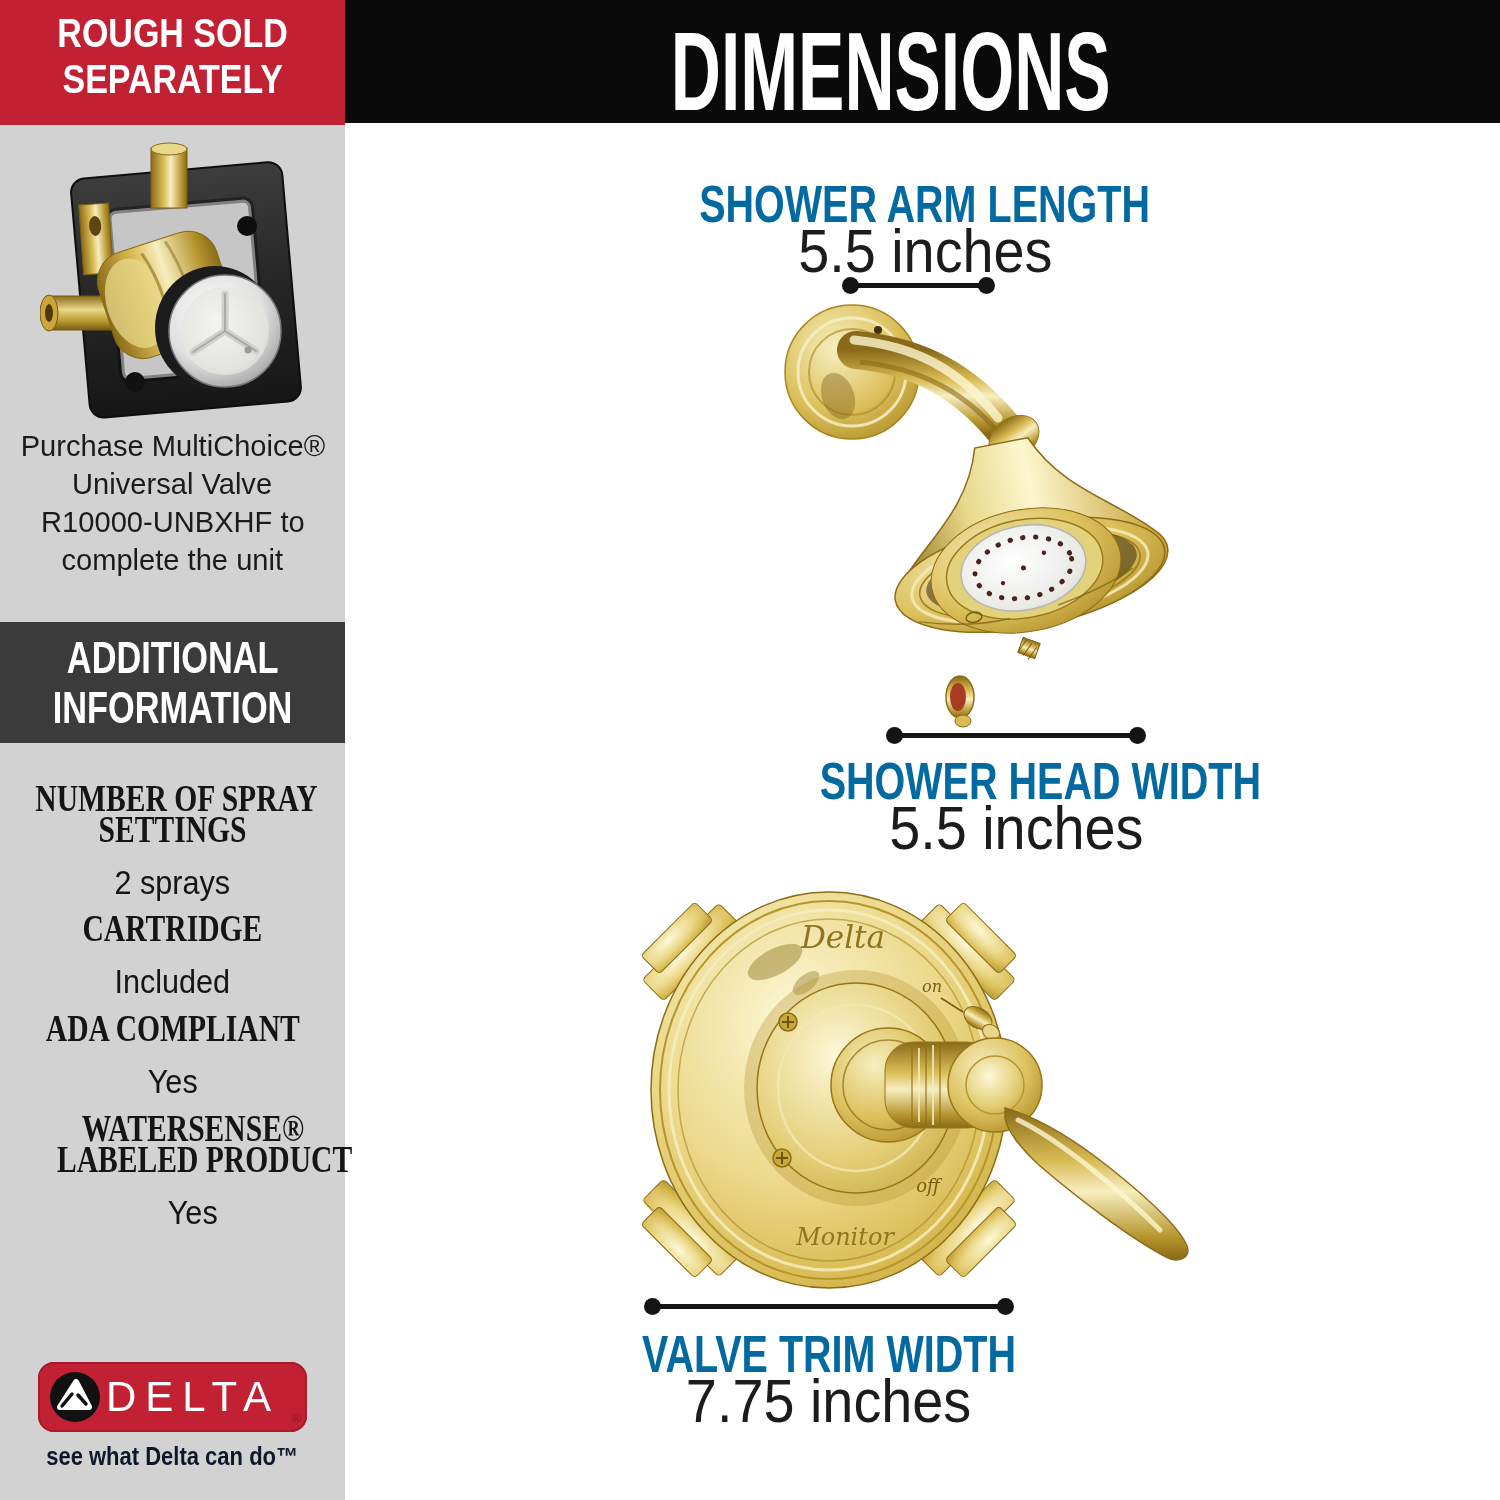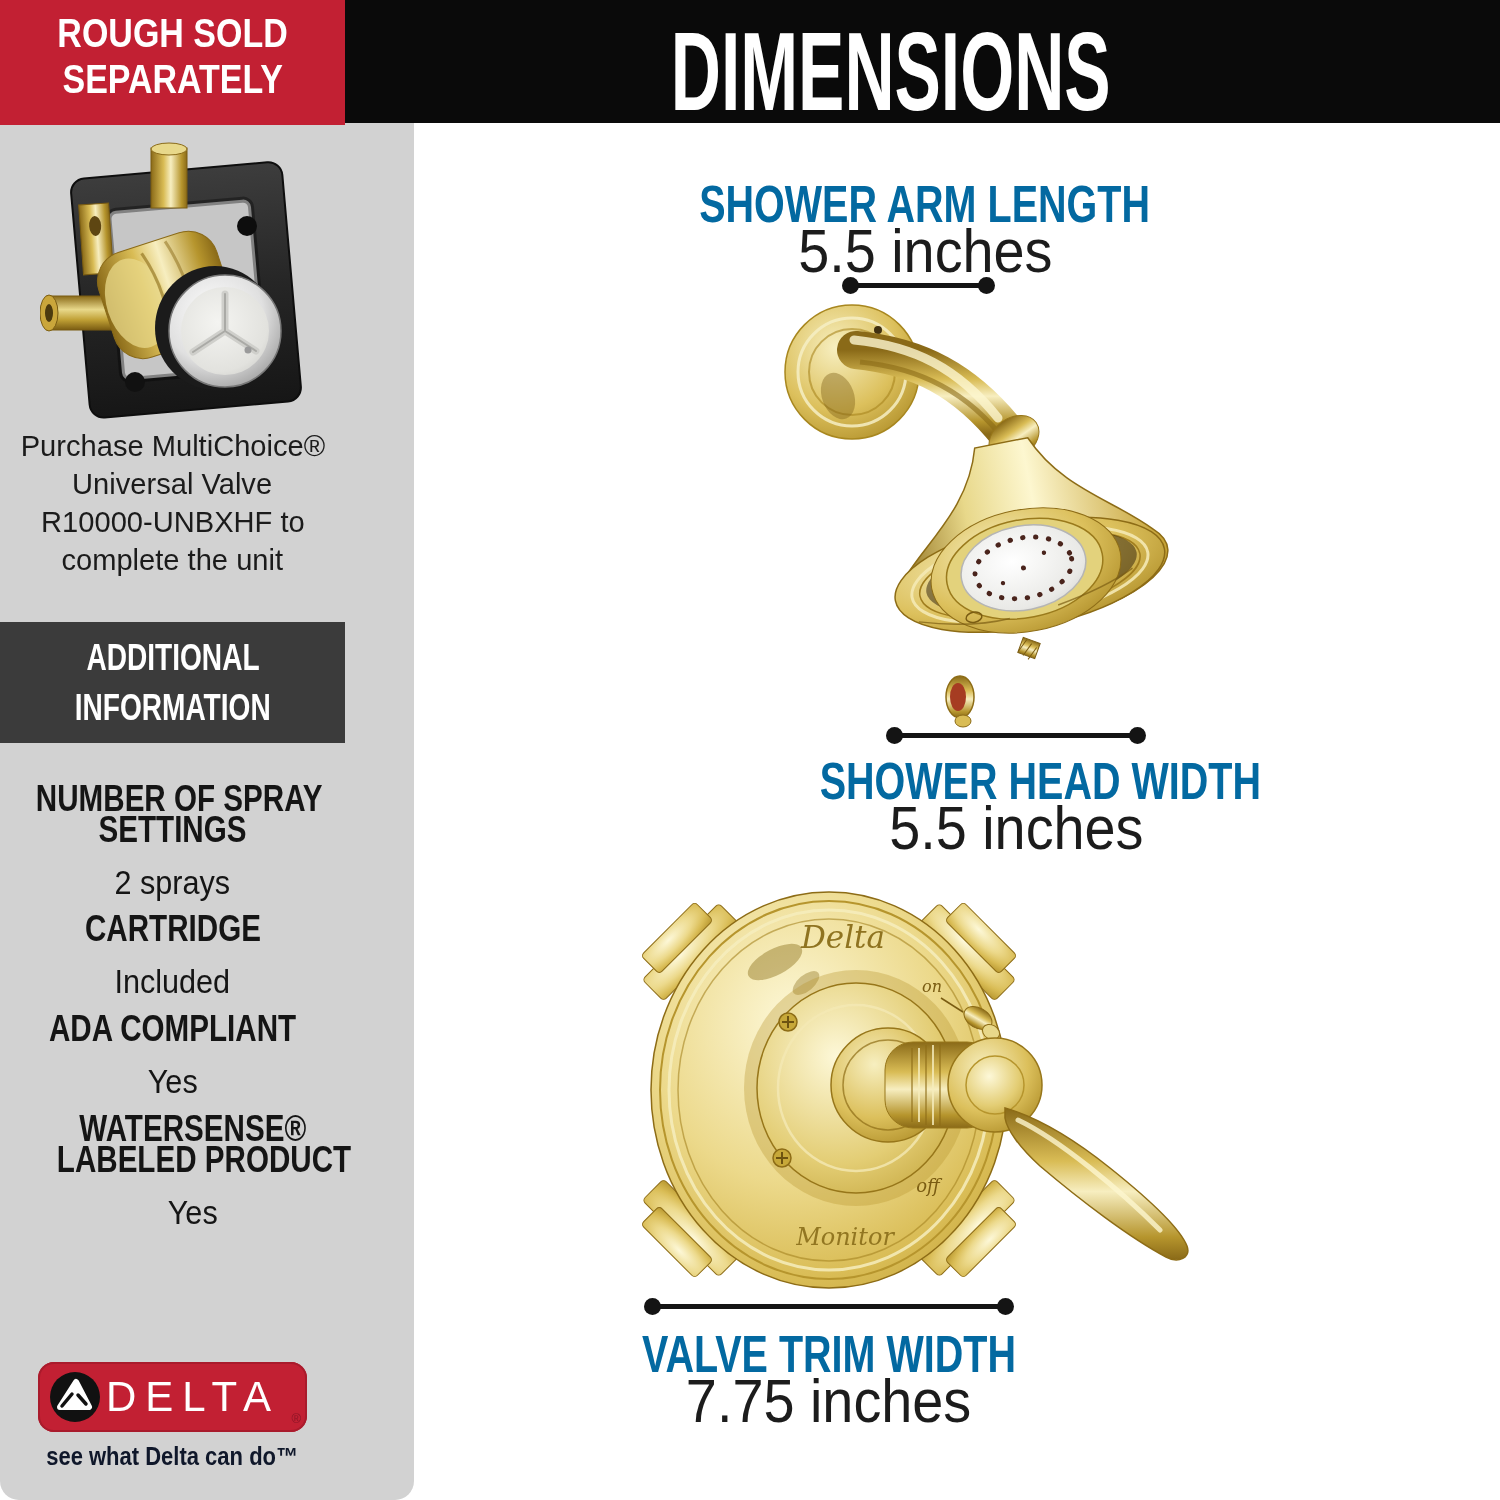--- a/index.html
+++ b/index.html
@@ -4,29 +4,29 @@
 <style>
   html,body{margin:0;padding:0;background:#ffffff;}
   .page{position:relative;width:1500px;height:1500px;background:#ffffff;overflow:hidden;
         font-family:"Liberation Sans",sans-serif;color:#151515;}
   .abs{position:absolute;}
   .ctr{text-align:center;}
   .cond{display:inline-block;transform:scaleX(0.78);transform-origin:50% 50%;white-space:nowrap;}
   .cond2{display:inline-block;transform:scaleX(0.9);transform-origin:50% 50%;white-space:nowrap;}
 
   
-  .sidebar{left:0;top:0;width:414px;height:1500px;background:#d2d2d2;border-radius:19px;}
+  .sidebar{left:0;top:0;width:345px;height:1500px;background:#d2d2d2;}
   .red-hdr{left:0;top:0;width:345px;height:125px;background:#c22033;color:#ffffff;
            font-weight:bold;font-size:40px;line-height:46px;padding-top:10px;box-sizing:border-box;}
   .red-hdr .cond{transform:scaleX(0.85);}
   .purchase{left:0;top:427px;width:345px;font-size:30px;line-height:38px;color:#1b1b1b;}
   .info-hdr{left:0;top:622px;width:345px;height:121px;background:#3b3b3b;color:#ffffff;
-            font-weight:bold;font-size:36px;line-height:50px;padding-top:11px;box-sizing:border-box;}
+            font-weight:bold;font-size:44px;line-height:50px;padding-top:11px;box-sizing:border-box;}
   .spec{left:0;width:345px;}
-  .spec .lab{font-weight:bold;font-size:37px;line-height:31px;}
+  .spec .lab{font-weight:bold;font-size:37px;line-height:31px;font-family:Liberation Serif, serif;}
   .spec .lab .cond{transform:scaleX(0.8);}
   .spec .val{font-size:34px;line-height:34px;margin-top:20px;}
 
   
   .logo-rect{left:38px;top:1362px;width:269px;height:70px;background:#c22033;border-radius:16px;
              box-shadow:inset 0 0 0 2px #a91b2c;}
   .logo-circle{position:absolute;left:12px;top:10px;width:50px;height:50px;border-radius:50%;background:#111111;}
   .logo-word{position:absolute;left:68px;top:13px;font-size:42px;line-height:44px;color:#ffffff;
              letter-spacing:9px;font-weight:400;}
   .logo-reg{position:absolute;right:6px;bottom:6px;font-size:13px;color:#8b1526;}

